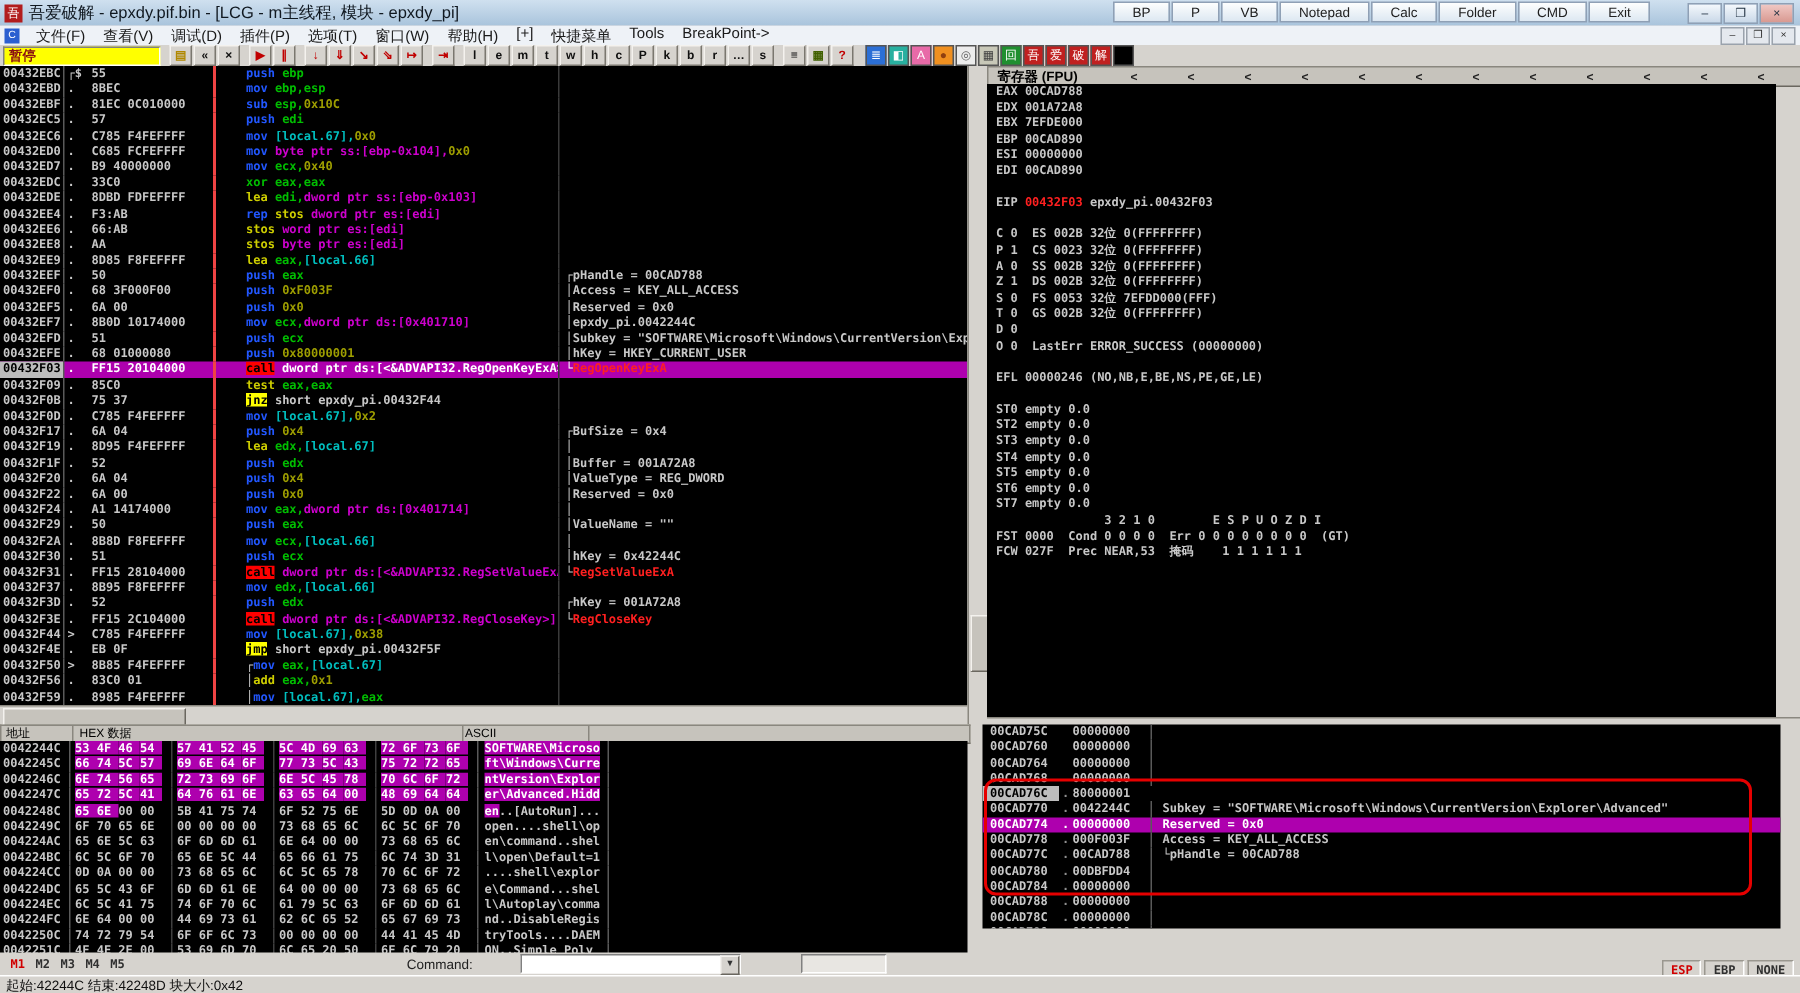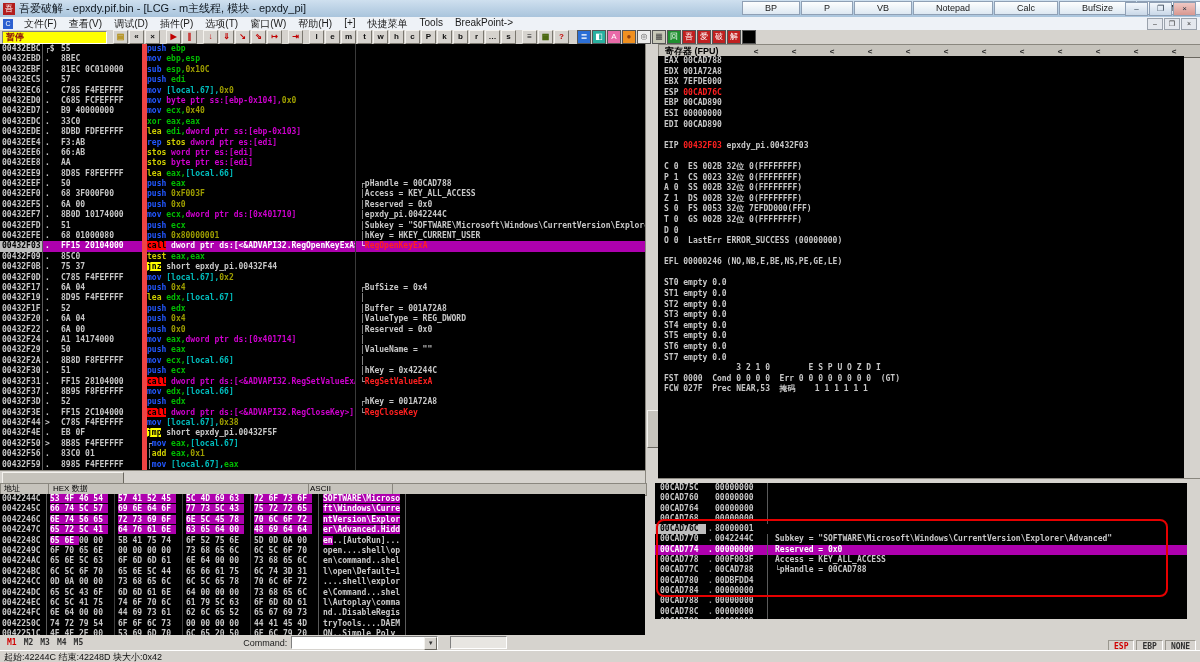--- a/index.html
+++ b/index.html
@@ -4,21 +4,21 @@
 <style>
   html,body{margin:0;padding:0;}
   body{width:1200px;height:662px;position:relative;background:#d6d3ce;font-family:"Liberation Sans",sans-serif;overflow:hidden;}
   .abs{position:absolute;}
   .mono{font-family:"DejaVu Sans Mono",monospace;font-weight:bold;font-size:8px;}
   
   #titlebar{left:0;top:0;width:1200px;height:17px;background:linear-gradient(#cfe0ef,#a9c4dc);border-bottom:1px solid #8fa8bf;display:flex;align-items:center;}
   #title-icon{width:12px;height:12px;background:#b21d1d;color:#fff;font-size:8px;line-height:12px;text-align:center;margin:0 4px 0 3px;}
   #title-text{font-size:11px;color:#101820;white-space:nowrap;}
   #title-btns{position:absolute;left:742px;top:1px;display:flex;height:14px;}
-  .tbtn{border:1px solid #8fa0b5;background:linear-gradient(#fdfefe,#dde8f2);font-size:9px;color:#202020;padding:0 22px;line-height:12px;margin-right:1px;text-align:right;}
+  .tbtn{border:1px solid #8fa0b5;background:linear-gradient(#fdfefe,#dde8f2);font-size:9px;color:#202020;padding:0 12px;line-height:12px;margin-right:1px;text-align:right;}
   #win-ctrls{position:absolute;right:4px;top:2px;display:flex;}
   .wbtn{width:21px;height:12px;border:1px solid #8fa0b5;background:linear-gradient(#f4f8fc,#c9d8e8);font-size:8px;line-height:11px;text-align:center;color:#203040;margin-left:1px;}
   .wbtn.close{background:linear-gradient(#f0c8c4,#d89890);}
   #menubar{left:0;top:17px;width:1200px;height:13px;background:#eef2f7;border-bottom:1px solid #b8bec6;display:flex;align-items:center;}
   #mdi-icon{width:10px;height:10px;background:#2b5fd0;color:#fff;font-size:7px;line-height:10px;text-align:center;margin:0 5px 0 3px;}
   .mitem{font-size:10px;color:#1a1a1a;padding:0 6px;white-space:nowrap;}
   #mdi-ctrls{position:absolute;right:3px;top:18px;display:flex;}
   .mdibtn{width:14px;height:10px;border:1px solid #9aa2ac;background:#e4e8ee;font-size:7px;line-height:9px;text-align:center;color:#333;margin-left:1px;}
   #toolbar{left:0;top:30px;width:1200px;height:14px;background:#d6d3ce;border-bottom:1px solid #9a978f;display:flex;align-items:center;}
   #pause-box{width:100px;height:11px;background:#ffff00;border:1px solid #808080;border-right-color:#fff;border-bottom-color:#fff;margin:0 6px 0 2px;font-size:9px;line-height:11px;padding-left:3px;color:#8a1010;font-weight:bold;}
@@ -27,21 +27,21 @@
   .cbtn{width:12px;height:12px;font-size:8px;line-height:12px;text-align:center;margin-right:1px;border:1px solid #555;}
   
   .blackpane{background:#000;overflow:hidden;}
   .grayhdr{background:#c6c3bc;border:1px solid #8a877f;border-bottom-color:#6a675f;color:#000;}
   
   #disasm{left:0;top:44px;width:645px;height:426px;}
   .drow{display:flex;height:10.4px;line-height:10.5px;white-space:pre;}
   .d-addr{width:40px;padding-left:2px;color:#c8c8c8;flex:none;overflow:hidden;}
   .d-pre{width:14px;padding-left:2px;color:#c8c8c8;flex:none;border-left:1px solid #5a5a5a;overflow:hidden;}
   .d-bytes{width:81px;padding-left:2px;color:#c8c8c8;flex:none;overflow:hidden;}
-  .d-instr{width:208px;padding-left:0;flex:none;border-left:5px solid #ef4444;overflow:hidden;}
+  .d-instr{width:208px;padding-left:20px;flex:none;border-left:2px solid #ef4444;overflow:hidden;}
   .d-cmt{flex:1;padding-left:4px;overflow:hidden;border-left:1px solid #3a3a3a;}
   .drow.sel{background:#ae00ae;}
   .drow.sel .d-addr{background:#bdbdbd;color:#000;}
   .drow.sel span{color:#fff;}
   .drow.sel .tr{color:#ff2020;}
   .drow.sel .tR{color:#000;}
   .tw{color:#c8c8c8;} .tb{color:#2257ff;} .tg{color:#00be00;} .to{color:#9e9e00;}
   .tc{color:#00bebe;} .tm{color:#ce00ce;} .ty{color:#cece00;} .tr{color:#ff2020;}
   .tR{background:#ff0000;color:#000;} .tY{background:#ffff00;color:#000;}
   #disasm-vscroll{left:645px;top:44px;width:13px;height:439px;}
@@ -71,21 +71,21 @@
   .srow{display:flex;height:10.3px;line-height:10.4px;white-space:pre;}
   .s-addr{width:46px;padding-left:5px;color:#c8c8c8;flex:none;}
   .s-dot{width:9px;color:#909090;flex:none;text-align:center;}
   .s-val{width:52px;color:#c8c8c8;flex:none;}
   .s-cmt{flex:1;padding-left:7px;border-left:1px solid #5a5a5a;color:#c8c8c8;overflow:hidden;}
   .srow.shl{background:#ae00ae;}
   .srow.shl span{color:#fff;}
   .s-addr.sasel{background:#bdbdbd;color:#000;}
   #red-annot{left:656px;top:519px;width:508px;height:74px;border:2px solid #e60000;border-radius:8px;pointer-events:none;}
   
-  #cmdrow{left:0;top:635px;width:655px;height:15px;background:#d6d3ce;display:flex;align-items:center;}
+  #cmdrow{left:0;top:635px;width:655px;height:15px;background:#d6d3ce;display:flex;align-items:center;gap:28px;}
   .mtab{font-size:8px;font-weight:bold;margin-left:7px;color:#303030;font-family:"DejaVu Sans Mono",monospace;}
   .mtab.active{color:#d00000;}
   #cmd-label{font-size:9px;margin-left:160px;color:#202020;}
   #cmd-combo{width:145px;height:11px;background:#fff;border:1px solid #808080;border-right-color:#fff;border-bottom-color:#fff;margin-left:4px;position:relative;}
   #cmd-drop{position:absolute;right:0;top:0;width:11px;height:11px;background:#d6d3ce;border:1px solid #f4f2ee;border-right-color:#6a675f;border-bottom-color:#6a675f;font-size:6px;line-height:10px;text-align:center;color:#333;}
   #cmd-extra{width:55px;height:11px;background:#e8e6e2;border:1px solid #808080;border-right-color:#fff;border-bottom-color:#fff;margin-left:12px;}
   #rightgap{left:655px;top:643px;width:545px;height:7px;background:#d6d3ce;}
   #regbtns{left:1106px;top:640px;display:flex;}
   .regcell{font-size:8px;font-family:"DejaVu Sans Mono",monospace;font-weight:bold;padding:1px 5px;border:1px solid #9a978f;border-right-color:#fff;border-bottom-color:#fff;margin-left:2px;color:#303030;background:#d6d3ce;}
   .regcell.hot{color:#d00000;}
@@ -96,21 +96,21 @@
 
 <div id="titlebar" class="abs">
   <div id="title-icon">吾</div>
   <div id="title-text">吾爱破解 - epxdy.pif.bin - [LCG - m主线程, 模块 - epxdy_pi]</div>
   <div id="title-btns">
       <div class="tbtn">BP</div>
       <div class="tbtn">P</div>
       <div class="tbtn">VB</div>
       <div class="tbtn">Notepad</div>
       <div class="tbtn">Calc</div>
-      <div class="tbtn">BufSize</div>
+      <div class="tbtn">Folder</div>
       <div class="tbtn">CMD</div>
       <div class="tbtn">Exit</div>
     </div>
   <div id="win-ctrls">
       <div class="wbtn">–</div>
       <div class="wbtn">❐</div>
       <div class="wbtn close">×</div>
     </div>
 </div>
 <div id="menubar" class="abs">
@@ -251,40 +251,38 @@
       <span class="chev">&lt;</span>
       <span class="chev">&lt;</span>
       <span class="chev">&lt;</span>
       <span class="chev">&lt;</span>
     </div>
 </div>
 <div id="registers" class="abs blackpane mono">
     <div class="rline"><span class="tw">EAX 00CAD788</span></div>
     <div class="rline"><span class="tw">EDX 001A72A8</span></div>
     <div class="rline"><span class="tw">EBX 7EFDE000</span></div>
-    <div class="rline"><span class="tw">ESP </span><span class="tr">00CAD76C</span></div>
     <div class="rline"><span class="tw">EBP 00CAD890</span></div>
     <div class="rline"><span class="tw">ESI 00000000</span></div>
     <div class="rline"><span class="tw">EDI 00CAD890</span></div>
     <div class="rline"></div>
     <div class="rline"><span class="tw">EIP </span><span class="tr">00432F03</span><span class="tw"> epxdy_pi.00432F03</span></div>
     <div class="rline"></div>
     <div class="rline"><span class="tw">C 0  ES 002B 32位 0(FFFFFFFF)</span></div>
     <div class="rline"><span class="tw">P 1  CS 0023 32位 0(FFFFFFFF)</span></div>
     <div class="rline"><span class="tw">A 0  SS 002B 32位 0(FFFFFFFF)</span></div>
     <div class="rline"><span class="tw">Z 1  DS 002B 32位 0(FFFFFFFF)</span></div>
     <div class="rline"><span class="tw">S 0  FS 0053 32位 7EFDD000(FFF)</span></div>
     <div class="rline"><span class="tw">T 0  GS 002B 32位 0(FFFFFFFF)</span></div>
     <div class="rline"><span class="tw">D 0</span></div>
     <div class="rline"><span class="tw">O 0  LastErr ERROR_SUCCESS (00000000)</span></div>
     <div class="rline"></div>
     <div class="rline"><span class="tw">EFL 00000246 (NO,NB,E,BE,NS,PE,GE,LE)</span></div>
     <div class="rline"></div>
     <div class="rline"><span class="tw">ST0 empty 0.0</span></div>
-    <div class="rline"><span class="tw">ST1 empty 0.0</span></div>
     <div class="rline"><span class="tw">ST2 empty 0.0</span></div>
     <div class="rline"><span class="tw">ST3 empty 0.0</span></div>
     <div class="rline"><span class="tw">ST4 empty 0.0</span></div>
     <div class="rline"><span class="tw">ST5 empty 0.0</span></div>
     <div class="rline"><span class="tw">ST6 empty 0.0</span></div>
     <div class="rline"><span class="tw">ST7 empty 0.0</span></div>
     <div class="rline"><span class="tw">               3 2 1 0        E S P U O Z D I</span></div>
     <div class="rline"><span class="tw">FST 0000  Cond 0 0 0 0  Err 0 0 0 0 0 0 0 0  (GT)</span></div>
     <div class="rline"><span class="tw">FCW 027F  Prec NEAR,53  掩码    1 1 1 1 1 1</span></div>
   </div>

